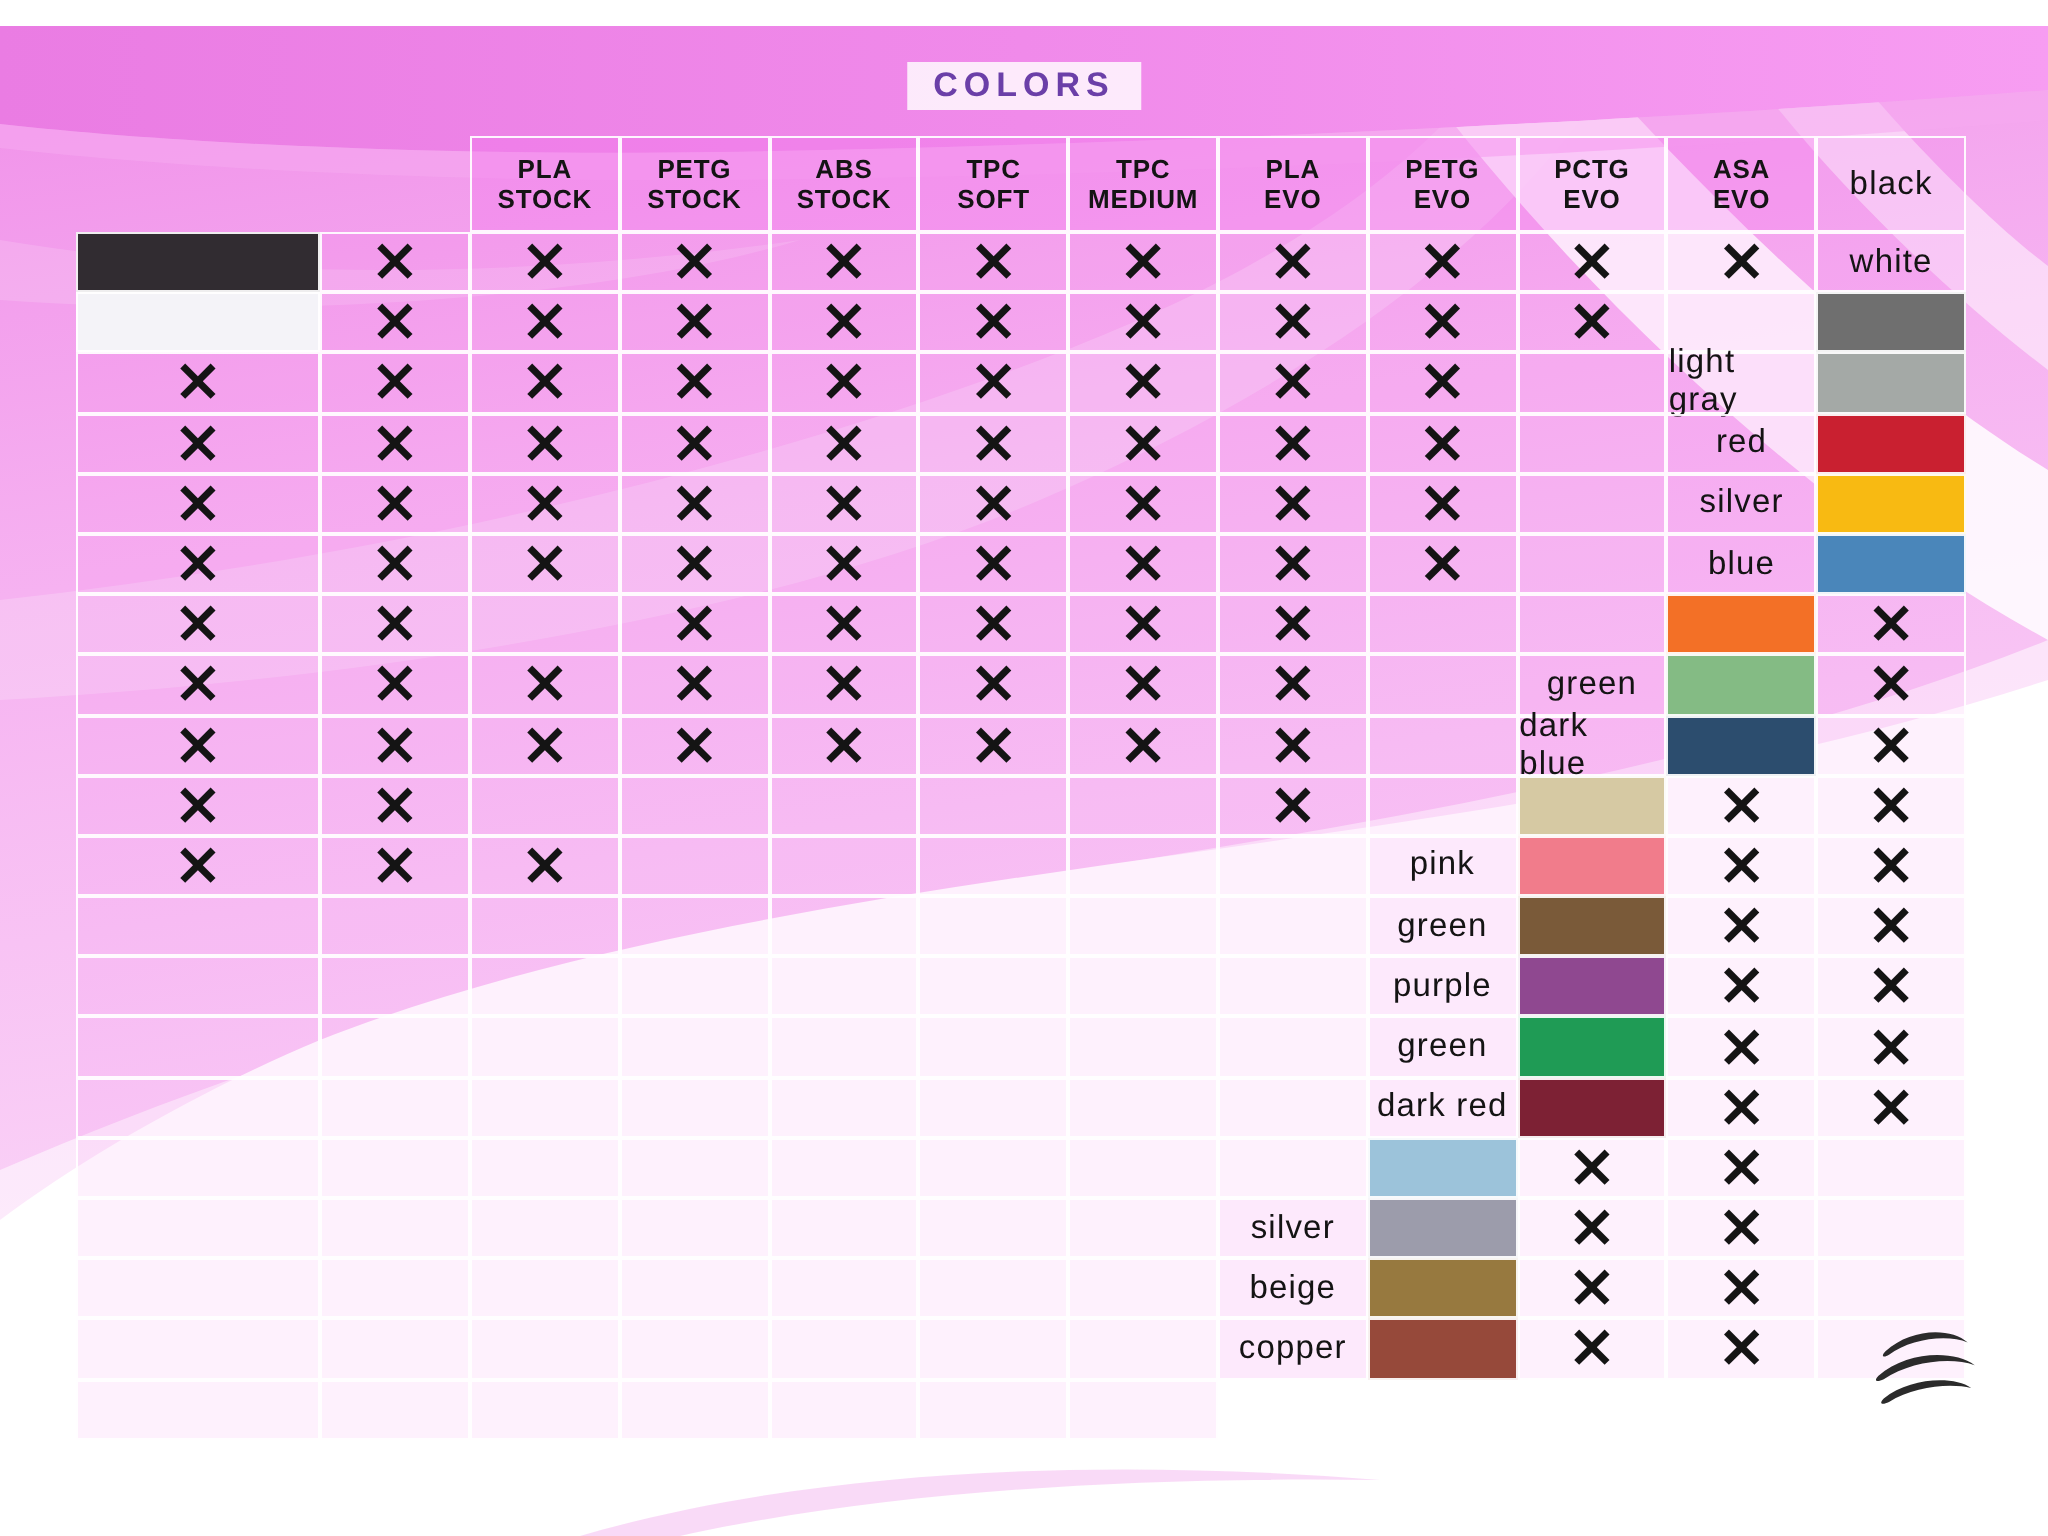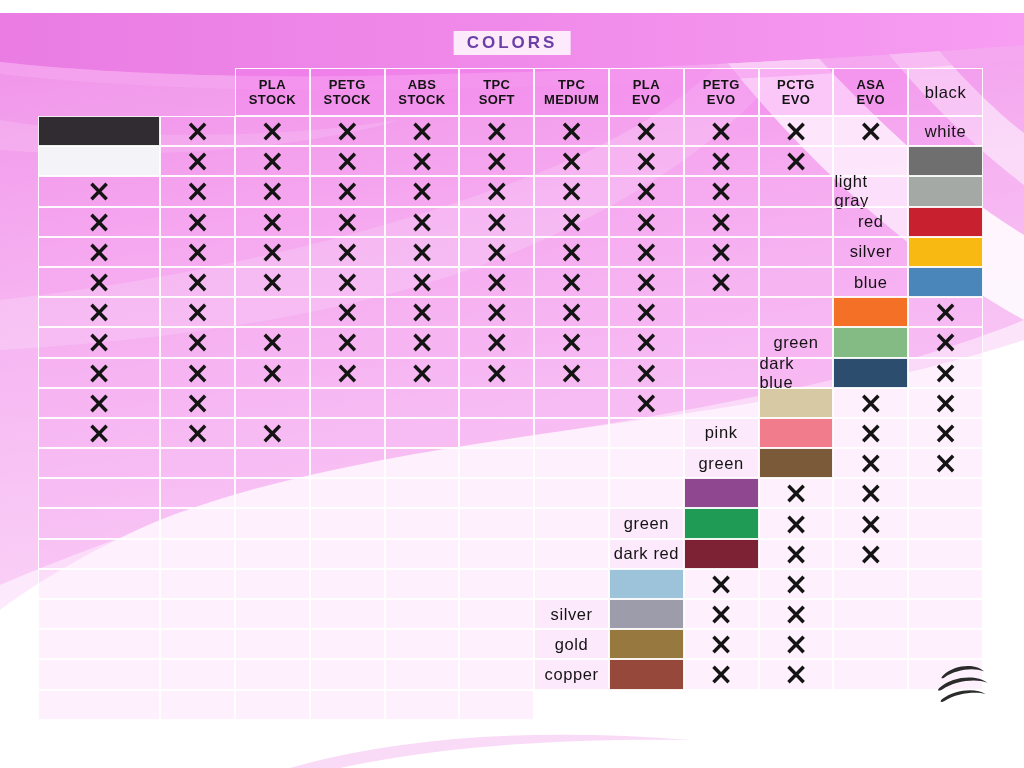--- a/index.html
+++ b/index.html
@@ -270,20 +270,21 @@
       <div class="cell xcell">×</div>
       <div class="cell xcell">×</div>
       <div class="cell xcell"></div>
       <div class="cell xcell"></div>
       <div class="cell xcell"></div>
       <div class="cell xcell"></div>
       <div class="cell xcell"></div>
       <div class="cell xcell"></div>
       <div class="cell xcell"></div>
       <div class="cell xcell"></div>
+      <div class="cell label">purple</div>
       <div class="cell swatch" style="background: rgb(143, 72, 144);"></div>
       <div class="cell xcell">×</div>
       <div class="cell xcell">×</div>
       <div class="cell xcell"></div>
       <div class="cell xcell"></div>
       <div class="cell xcell"></div>
       <div class="cell xcell"></div>
       <div class="cell xcell"></div>
       <div class="cell xcell"></div>
       <div class="cell xcell"></div>
@@ -328,21 +329,21 @@
       <div class="cell xcell">×</div>
       <div class="cell xcell">×</div>
       <div class="cell xcell"></div>
       <div class="cell xcell"></div>
       <div class="cell xcell"></div>
       <div class="cell xcell"></div>
       <div class="cell xcell"></div>
       <div class="cell xcell"></div>
       <div class="cell xcell"></div>
       <div class="cell xcell"></div>
-      <div class="cell label">gold</div>
+      <div class="cell label">beige</div>
       <div class="cell swatch" style="background: rgb(151, 121, 63);"></div>
       <div class="cell xcell">×</div>
       <div class="cell xcell">×</div>
       <div class="cell xcell"></div>
       <div class="cell xcell"></div>
       <div class="cell xcell"></div>
       <div class="cell xcell"></div>
       <div class="cell xcell"></div>
       <div class="cell xcell"></div>
       <div class="cell xcell"></div>

